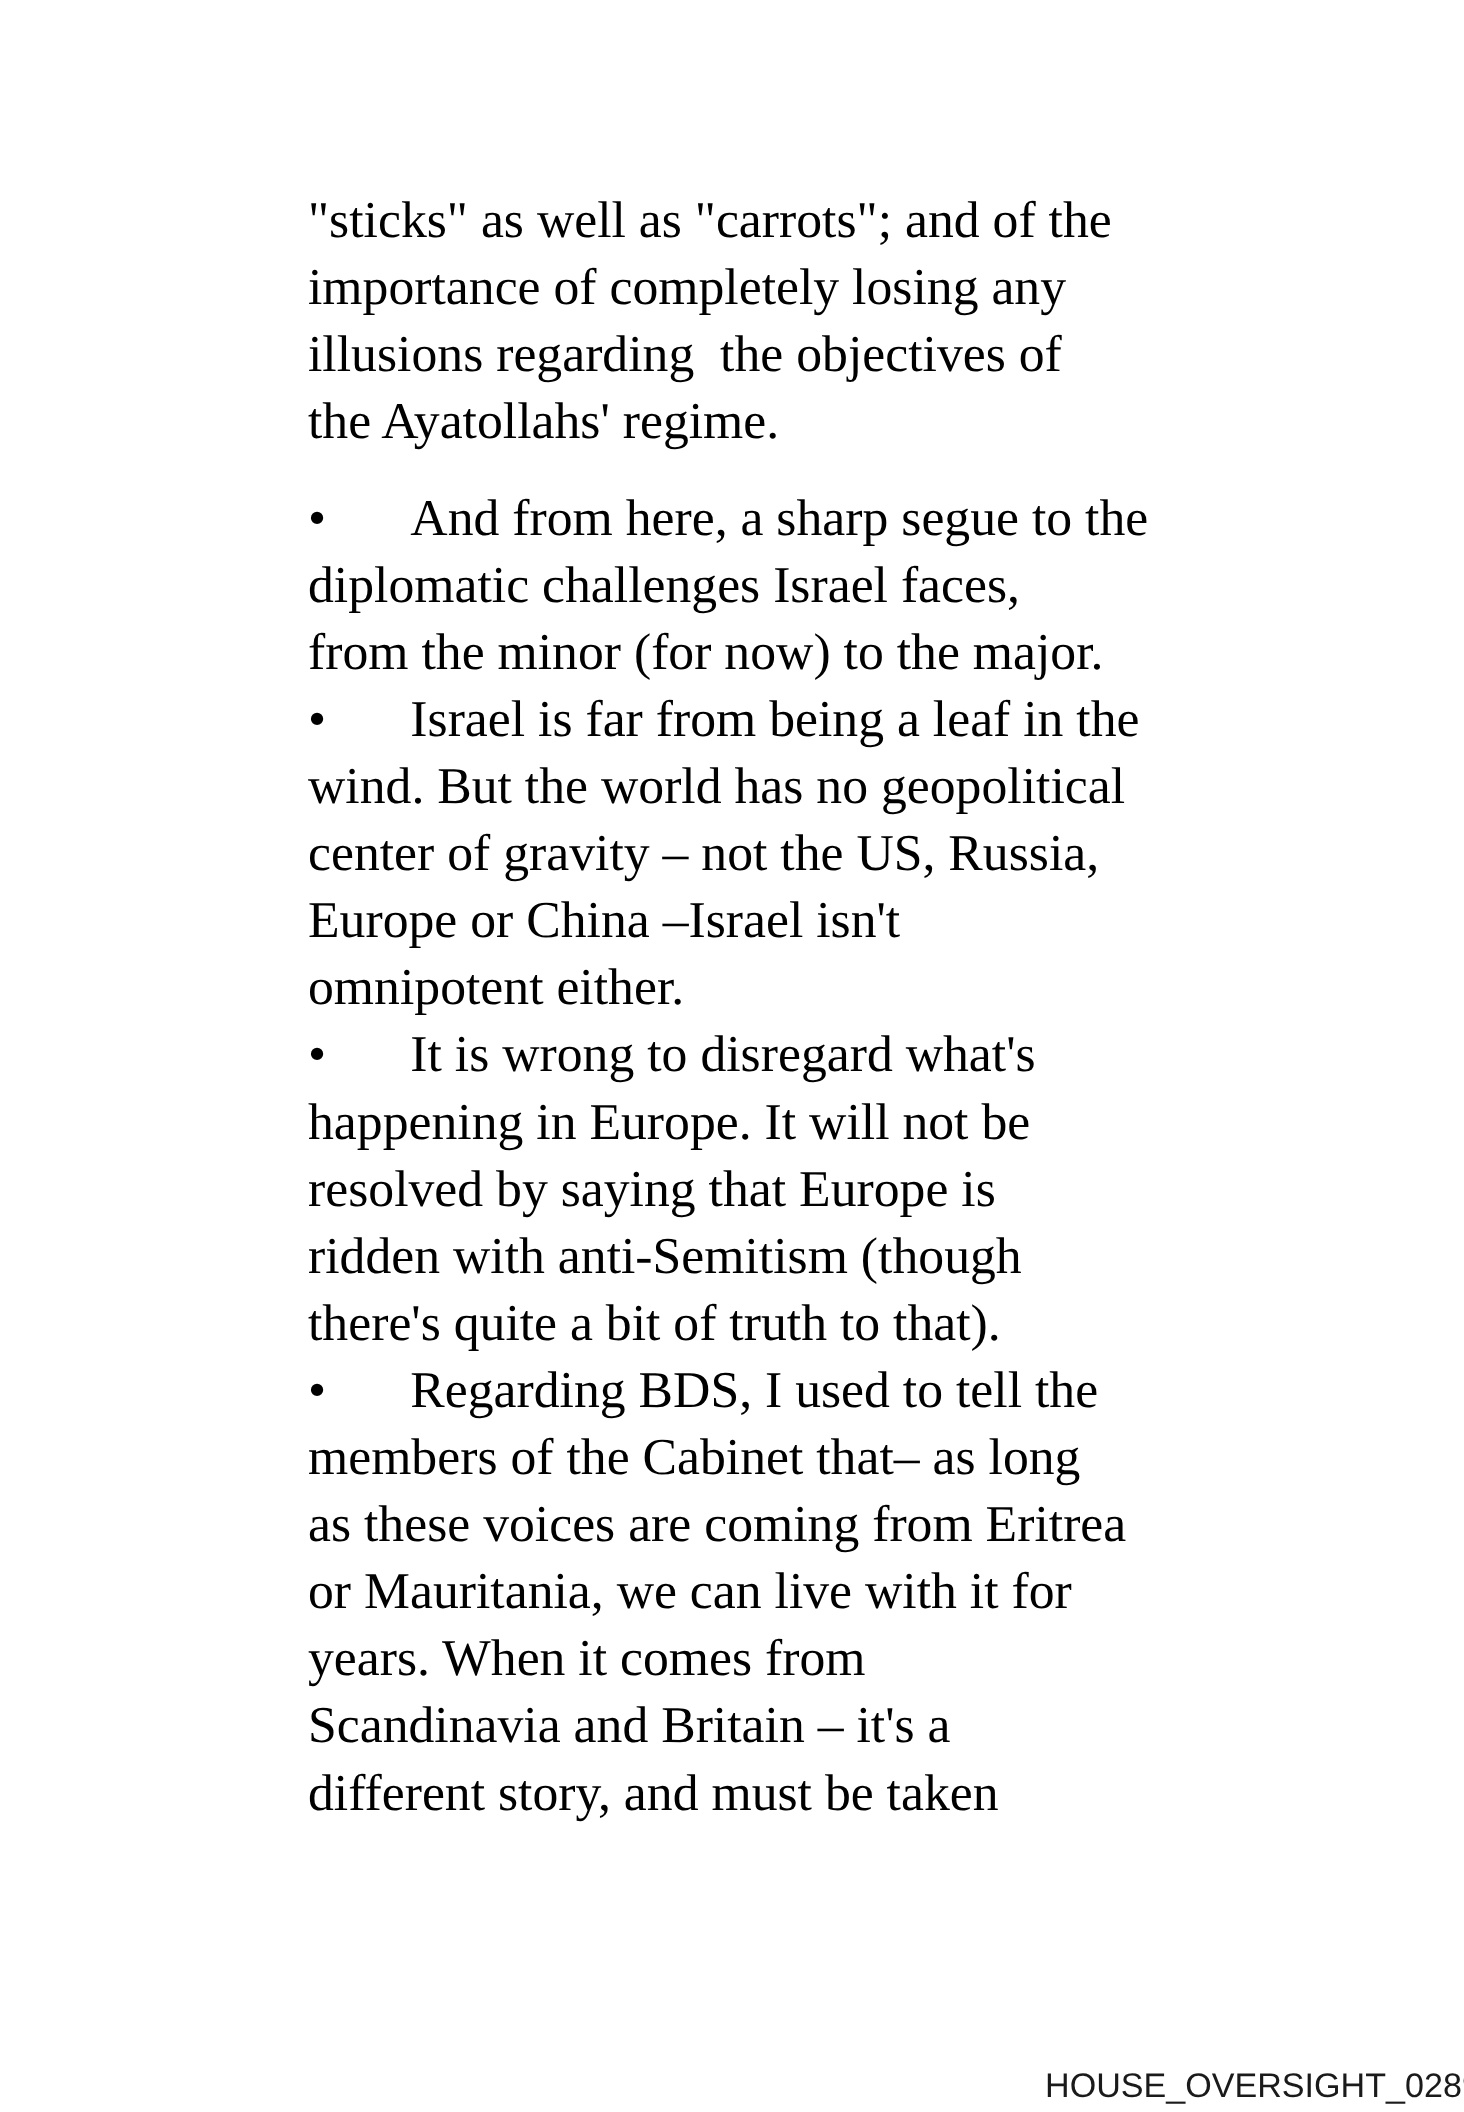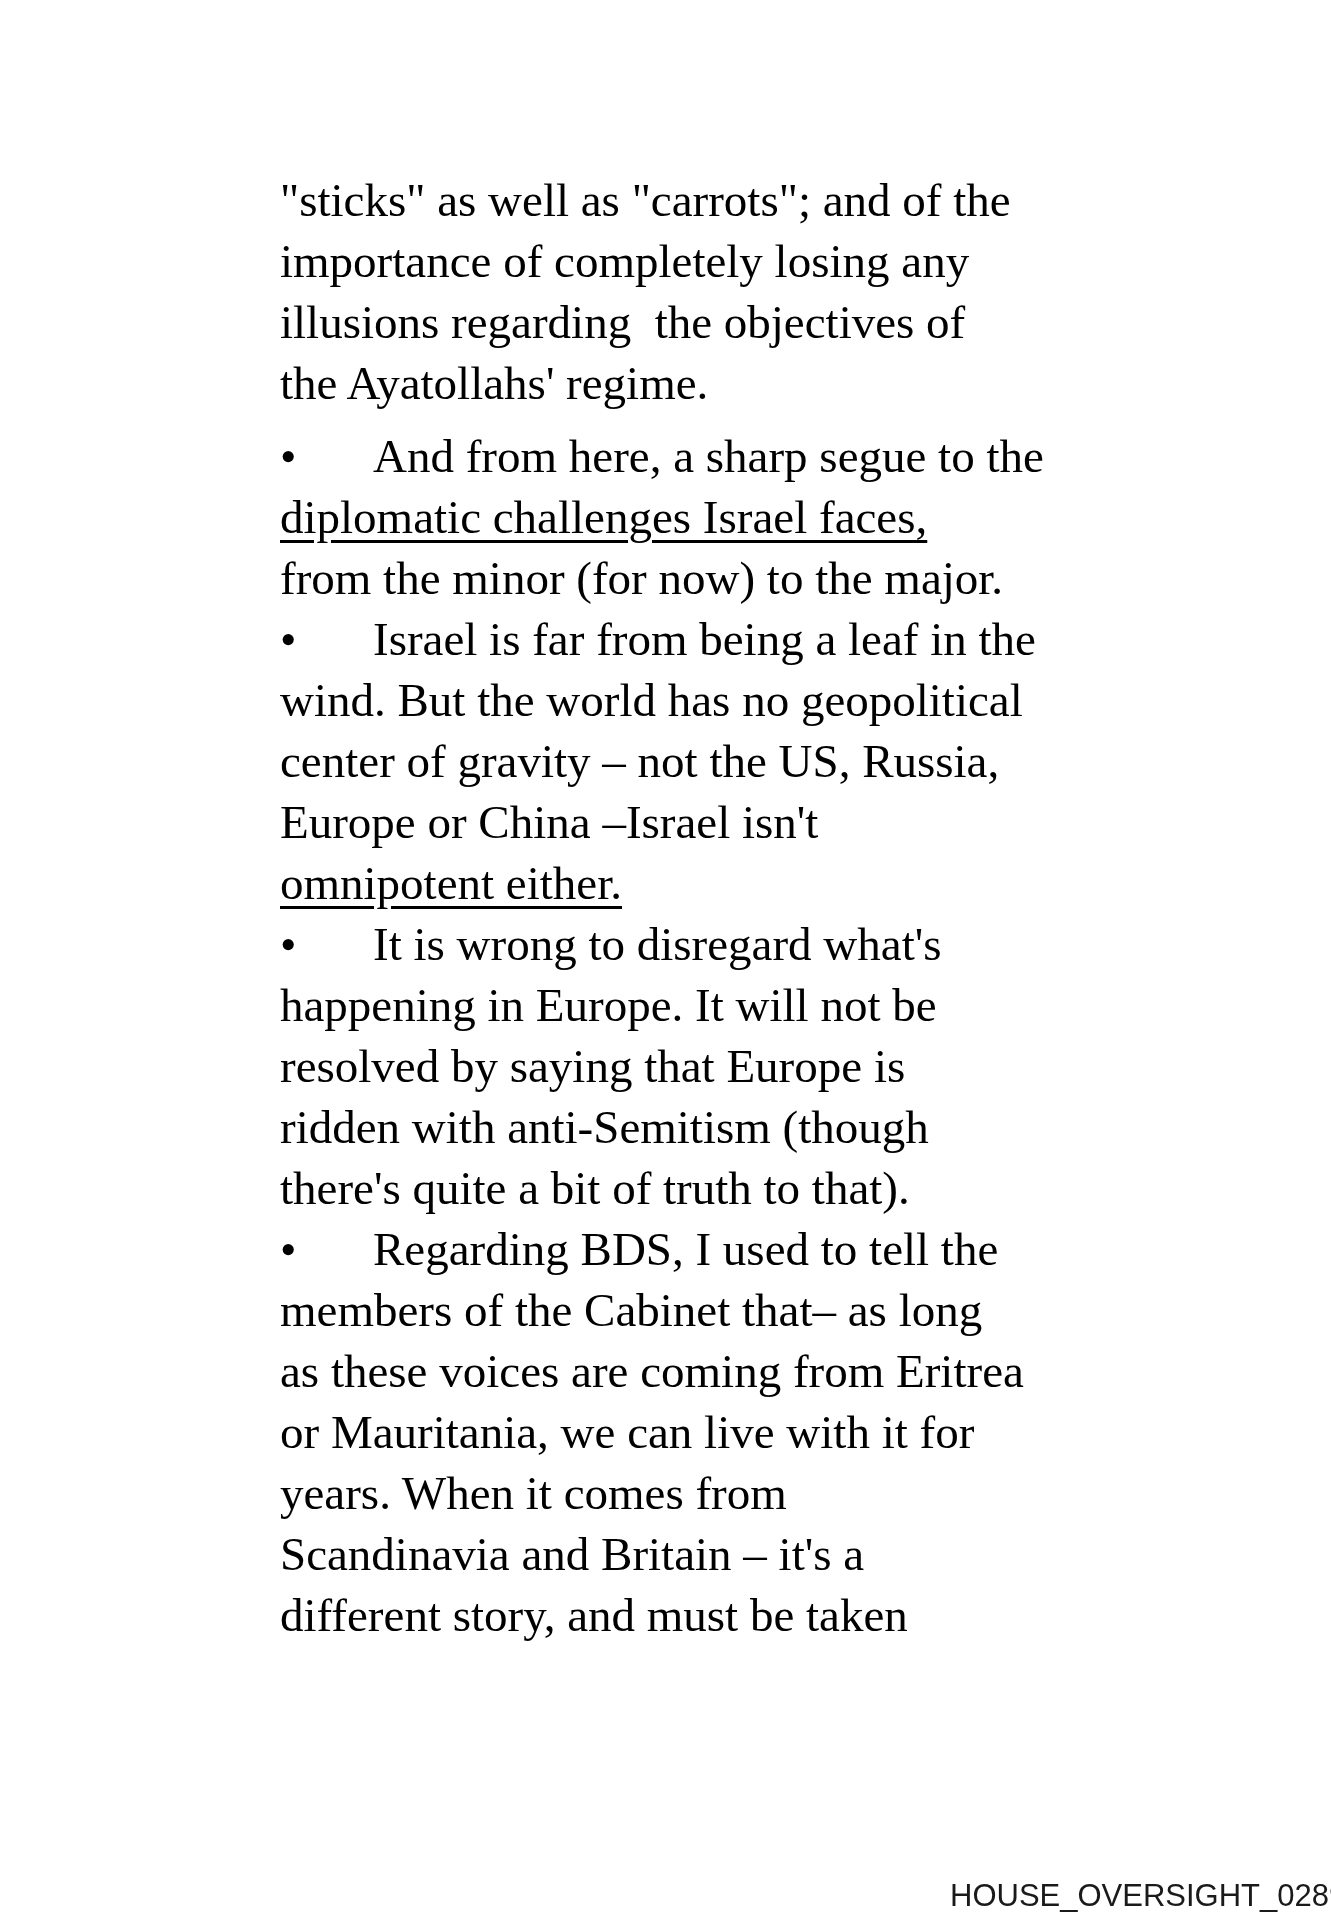--- a/index.html
+++ b/index.html
@@ -21,27 +21,26 @@
     left: 280px;
     top: 170px;
     width: 930px;
     font-family: "Liberation Serif", serif;
     font-size: 47px;
     line-height: 61px;
     color: #000000;
     white-space: pre; 
   }
   .line { display: block; }
-  .line.space-before { margin-top: 12px; }
+  .line.space-before { margin-top: 27px; }
   .bullet {
     display: inline-block;
     width: 93px;
   }
   .underline {
-    text-decoration: underline;
     text-decoration-thickness: 3px;
     text-underline-offset: 7px;
   }
   .footer-watermark {
     position: absolute;
     left: 950px;
     top: 1878px;
     font-family: "Liberation Sans", sans-serif;
     font-size: 31px;
     line-height: 36px;

